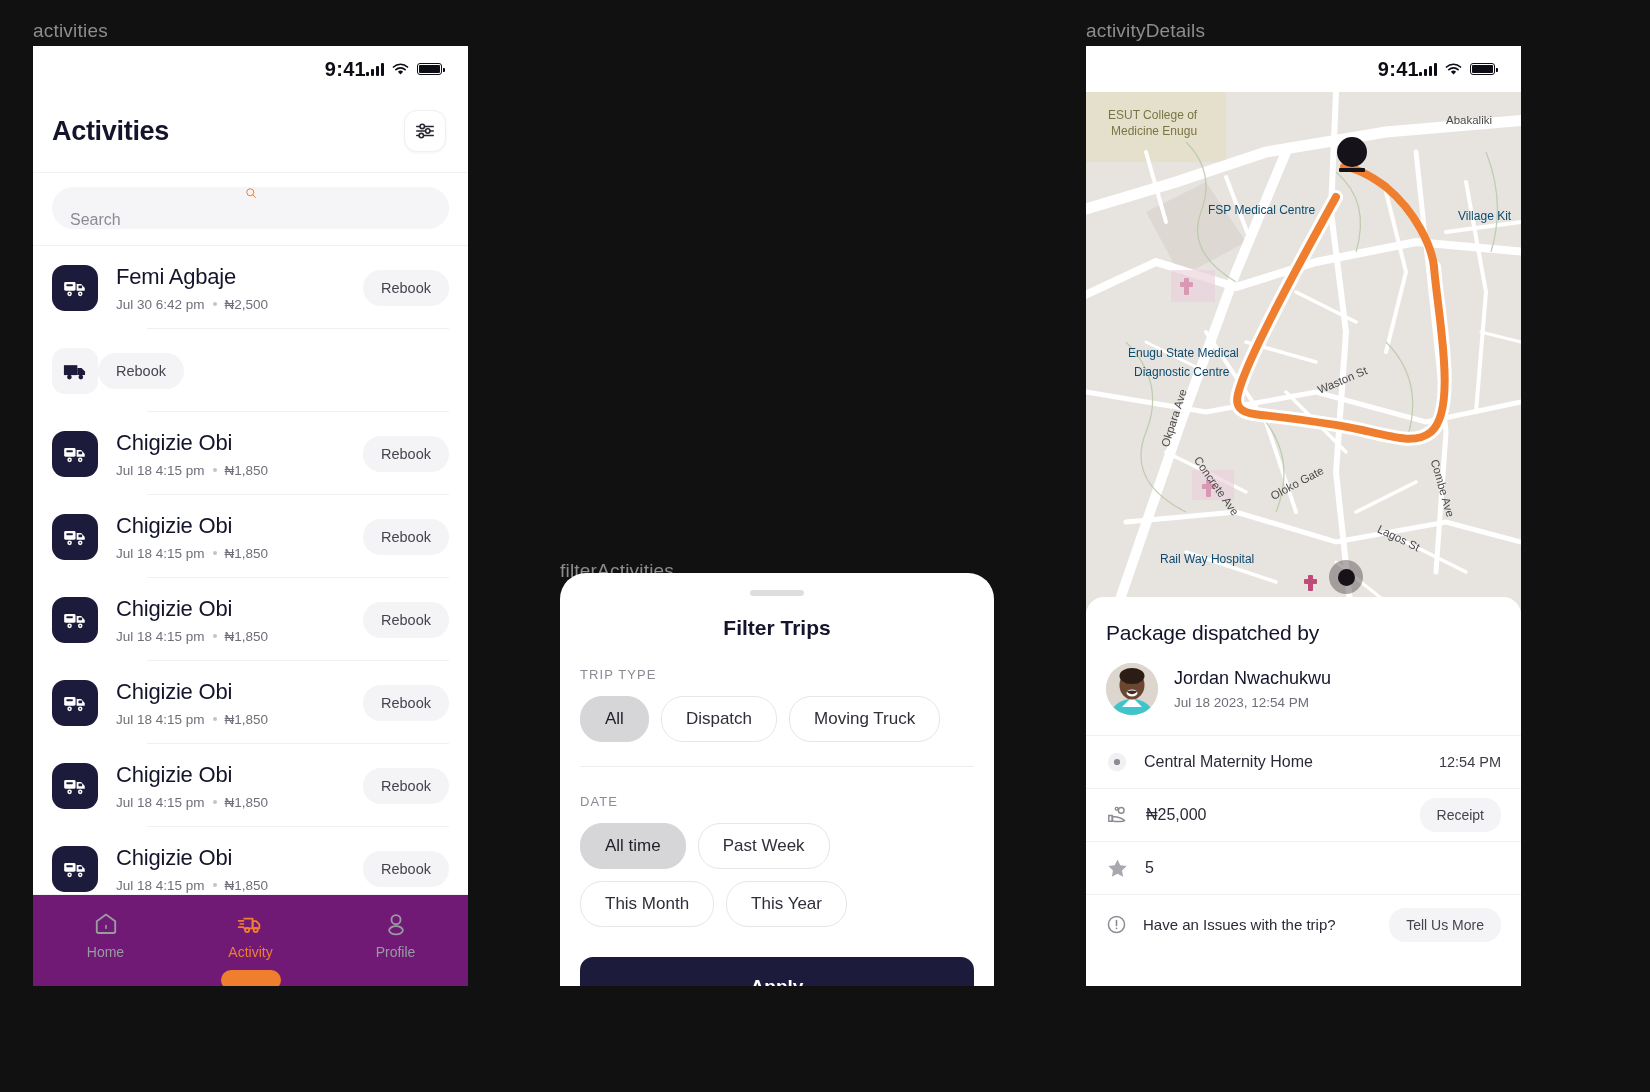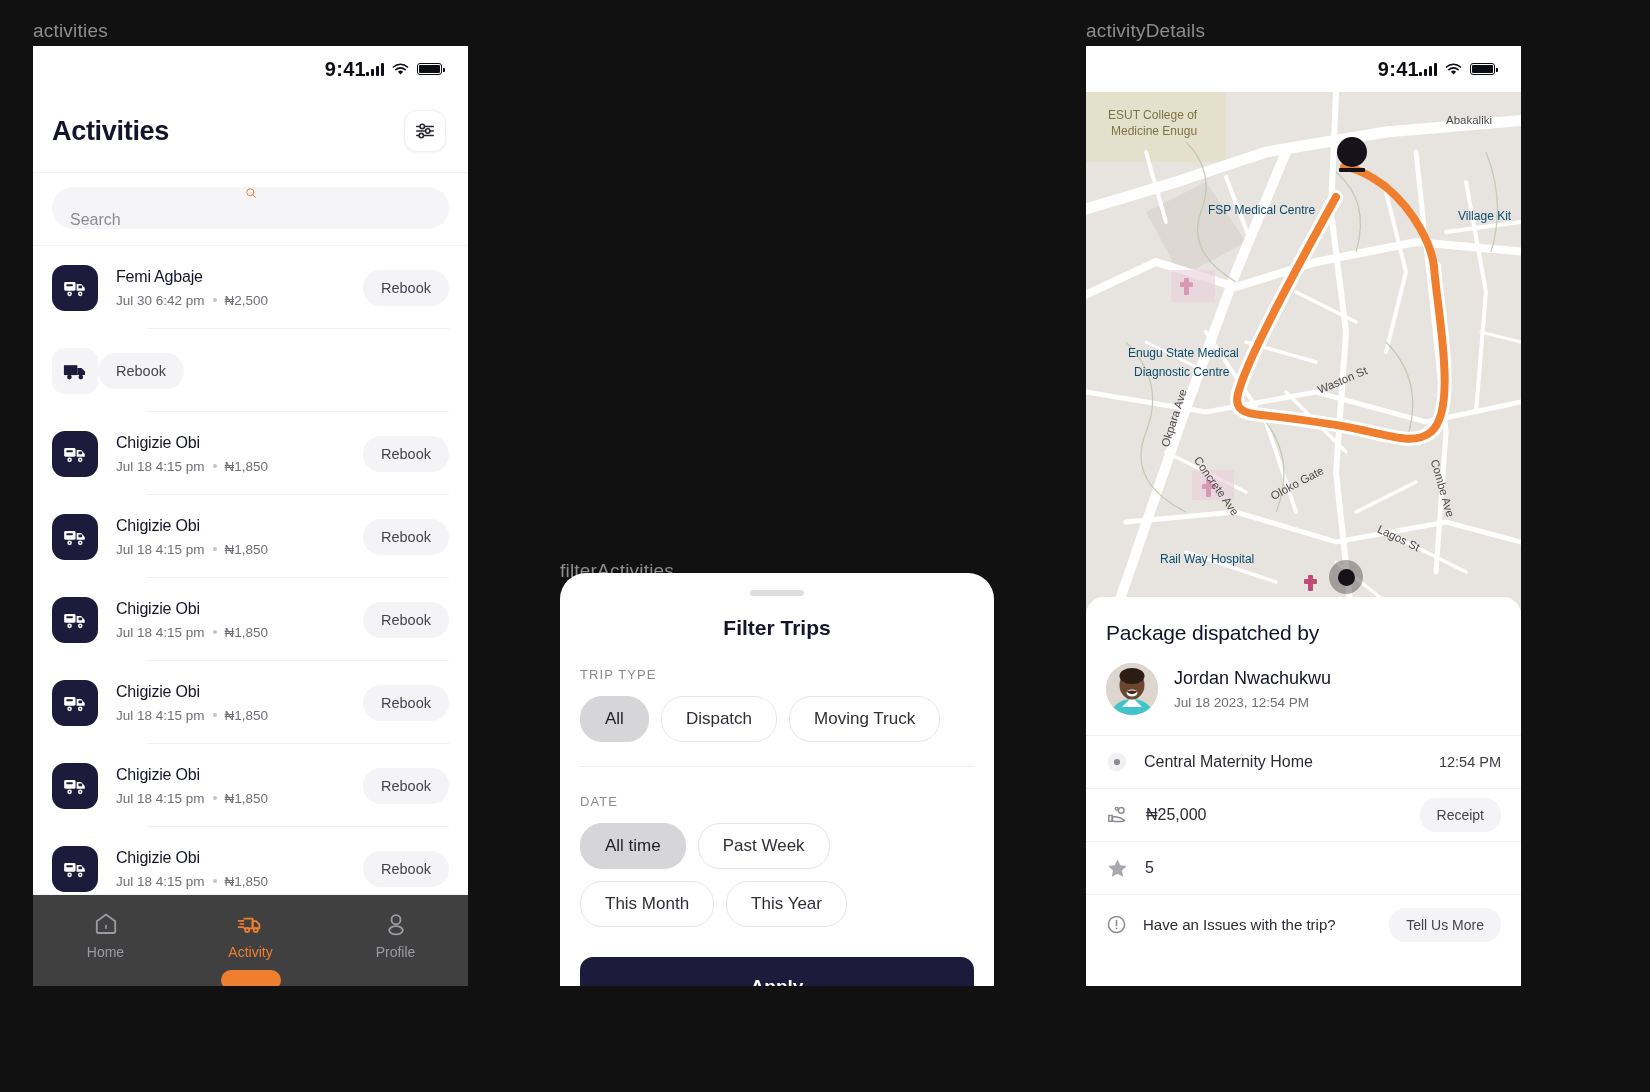--- a/index.html
+++ b/index.html
@@ -73,31 +73,31 @@
     position:absolute; left: 114px; right: 19px; bottom: 0; height:1px; background:#f0f0f2;
   }
   .act-row:last-child .sep{display:none;}
   .row-ico {
     width: 46px; height: 46px; border-radius: 13px;
     display:flex;align-items:center;justify-content:center; flex:0 0 auto;
   }
   .row-ico.dark { background:#1d1b3c; }
   .row-ico.light { background:#f4f4f6; }
   .row-body { flex:1; padding-left: 18px; }
-  .row-name { font-size:16px; color:#14142b; font-weight:500; letter-spacing:-.2px;}
+  .row-name { font-size:22px; color:#14142b; font-weight:500; letter-spacing:-.2px;}
   .row-meta { font-size:13.5px; color:#6f6f7a; margin-top:7px; display:flex; align-items:center; gap:8px;}
   .row-meta .dot { width:4px;height:4px;border-radius:50%;background:#c3c3cb;display:inline-block;}
   .rebook {
     background:#f4f4f6; border:none; border-radius:18px;
     padding: 10px 18px; font-family:inherit; font-size:14.5px; color:#44444f;
   }
 
   .tabbar {
     position:absolute; left:0; right:0; bottom:0; height: 92px;
-    background:#404040; border-top:1px solid #f2f2f4;
+    background:#701a75; border-top:1px solid #f2f2f4;
     display:flex; align-items:flex-start; padding-top: 16px;
   }
   .tab { flex:1; display:flex; flex-direction:column; align-items:center; gap:7px; }
   .tab-label { font-size:14px; color:#9a9aa3; }
   .tab.active .tab-label { color:#ef7f2f; }
   .home-indicator {
     position:absolute; bottom:-4px; left:50%; transform:translateX(-50%);
     width: 60px; height: 20px; background:#ef7f2f; border-radius: 10px;
   }
 

